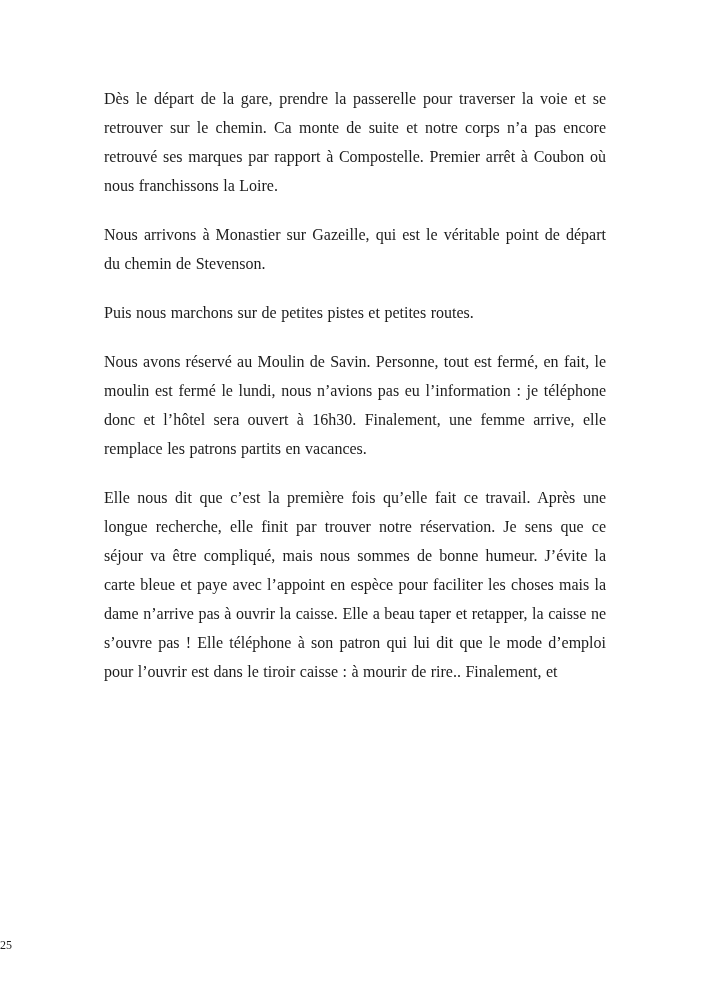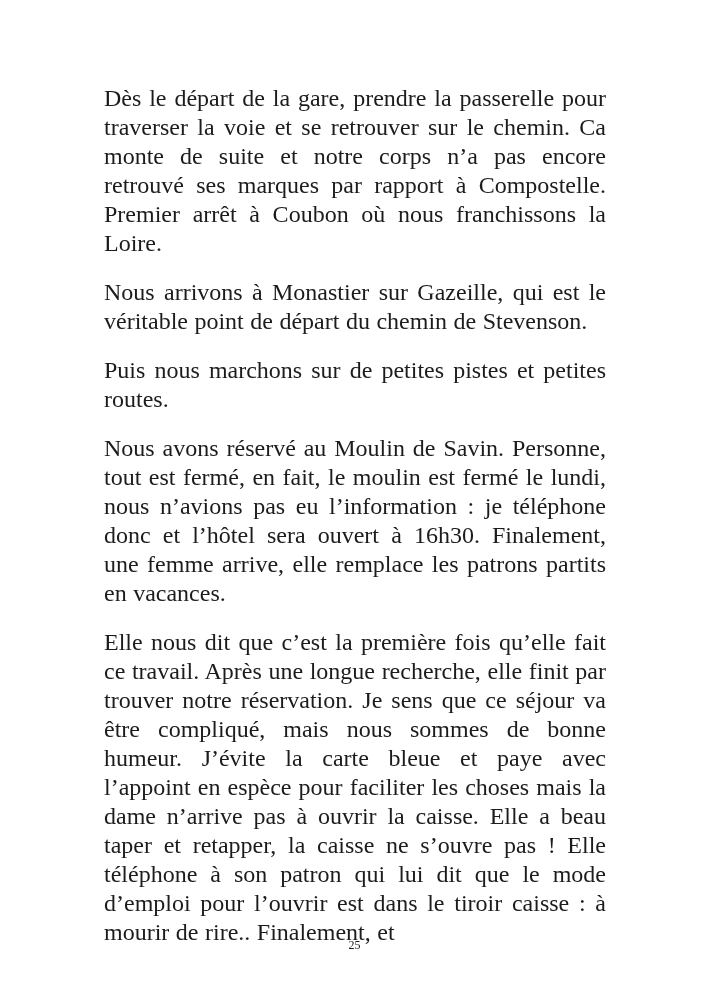--- a/index.html
+++ b/index.html
@@ -16,31 +16,31 @@
       overflow: hidden;
     }
     .page-body {
       position: absolute;
       top: 84px;
       left: 104px;
       width: 502px;
     }
     .page-body p {
       margin: 0 0 20px 0;
-      font-size: 24px;
+      font-size: 16px;
       line-height: 29px;
       text-align: justify;
       word-spacing: 0.5px;
     }
     .page-footer {
       position: absolute;
       top: 938px;
       left: 0;
       width: 709px;
-      text-align: center;
+      text-align: left;
       font-size: 12px;
       color: #1c1c1c;
     }
   </style>
 </head>
 <body>
 
 <main class="page-body">
   <p>Dès le départ de la gare, prendre la passerelle pour traverser la voie et se retrouver sur le chemin. Ca monte de suite et notre corps n’a pas encore retrouvé ses marques par rapport à Compostelle. Premier arrêt à Coubon où nous franchissons la Loire.</p>
   <p>Nous arrivons à Monastier sur Gazeille, qui est le véritable point de départ du chemin de Stevenson.</p>

